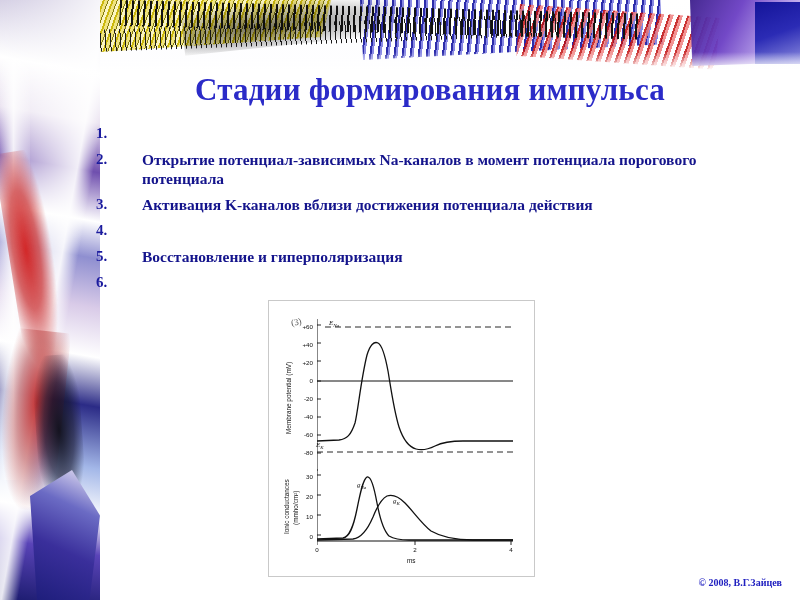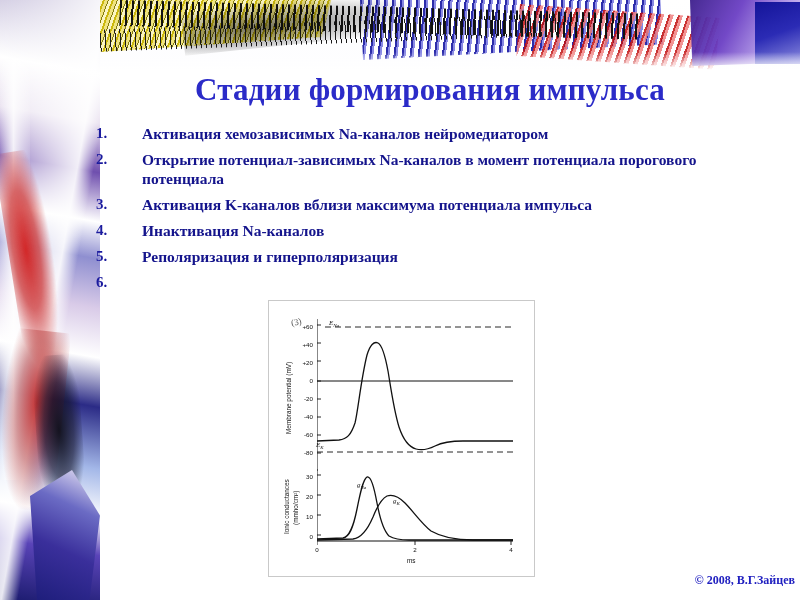--- a/index.html
+++ b/index.html
@@ -251,23 +251,23 @@
   .xunit {
     position: absolute;
     font-family: "Liberation Sans", sans-serif;
     font-size: 6.4px;
     color: #111;
   }
 
   
   .copyright {
     position: absolute;
-    right: 5px; bottom: 12px;
-    font-family: "Liberation Serif", serif;
-    font-size: 12px;
+    right: 18px; bottom: 12px;
+    font-family: "Liberation Serif", serif;
+    font-size: 10px;
     font-weight: bold;
     color: #2020c0;
     margin-left: 17px;
   }
 </style>
 </head>
 <body>
 
 <div class="slide">
 
@@ -291,37 +291,35 @@
     <div class="deco-left-red2"></div>
     <div class="deco-left-dark"></div>
     <div class="deco-left-blue"></div>
   </div>
 
   <div class="title">Стадии формирования импульса</div>
 
   <div class="list">
     <div class="list-item">
       <div class="list-num">1.</div>
-      <div class="list-text">Активация хемозависимых Na-каналов нейромедиатором</div>
     </div>
     <div class="list-item">
       <div class="list-num">2.</div>
       <div class="list-text">Открытие потенциал-зависимых Na-каналов в момент потенциала порогового потенциала</div>
     </div>
     <div class="list-item">
       <div class="list-num">3.</div>
-      <div class="list-text">Активация K-каналов вблизи максимума потенциала импульса</div>
+      <div class="list-text">Активация K-каналов вблизи достижения потенциала действия</div>
     </div>
     <div class="list-item">
       <div class="list-num">4.</div>
-      <div class="list-text">Инактивация Na-каналов</div>
     </div>
     <div class="list-item">
       <div class="list-num">5.</div>
-      <div class="list-text">Реполяризация и гиперполяризация</div>
+      <div class="list-text">Восстановление и гиперполяризация</div>
     </div>
     <div class="list-item">
       <div class="list-num">6.</div>
     </div>
   </div>
 
   <div class="figure">
     <div class="fig-inner">
 
       <div class="fig-note">(3)</div>

